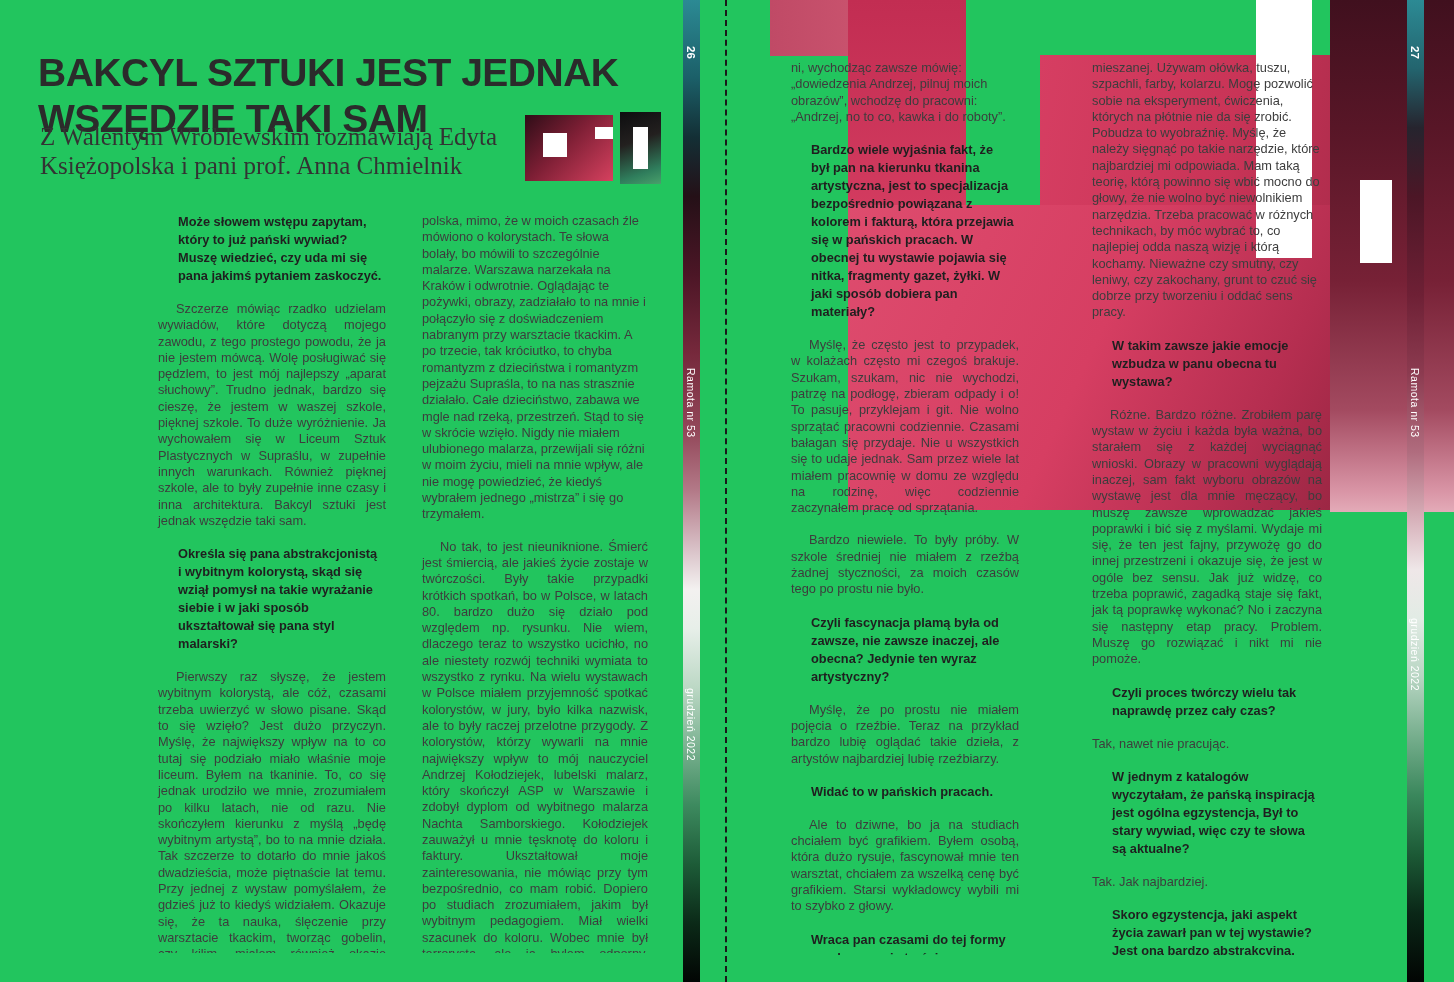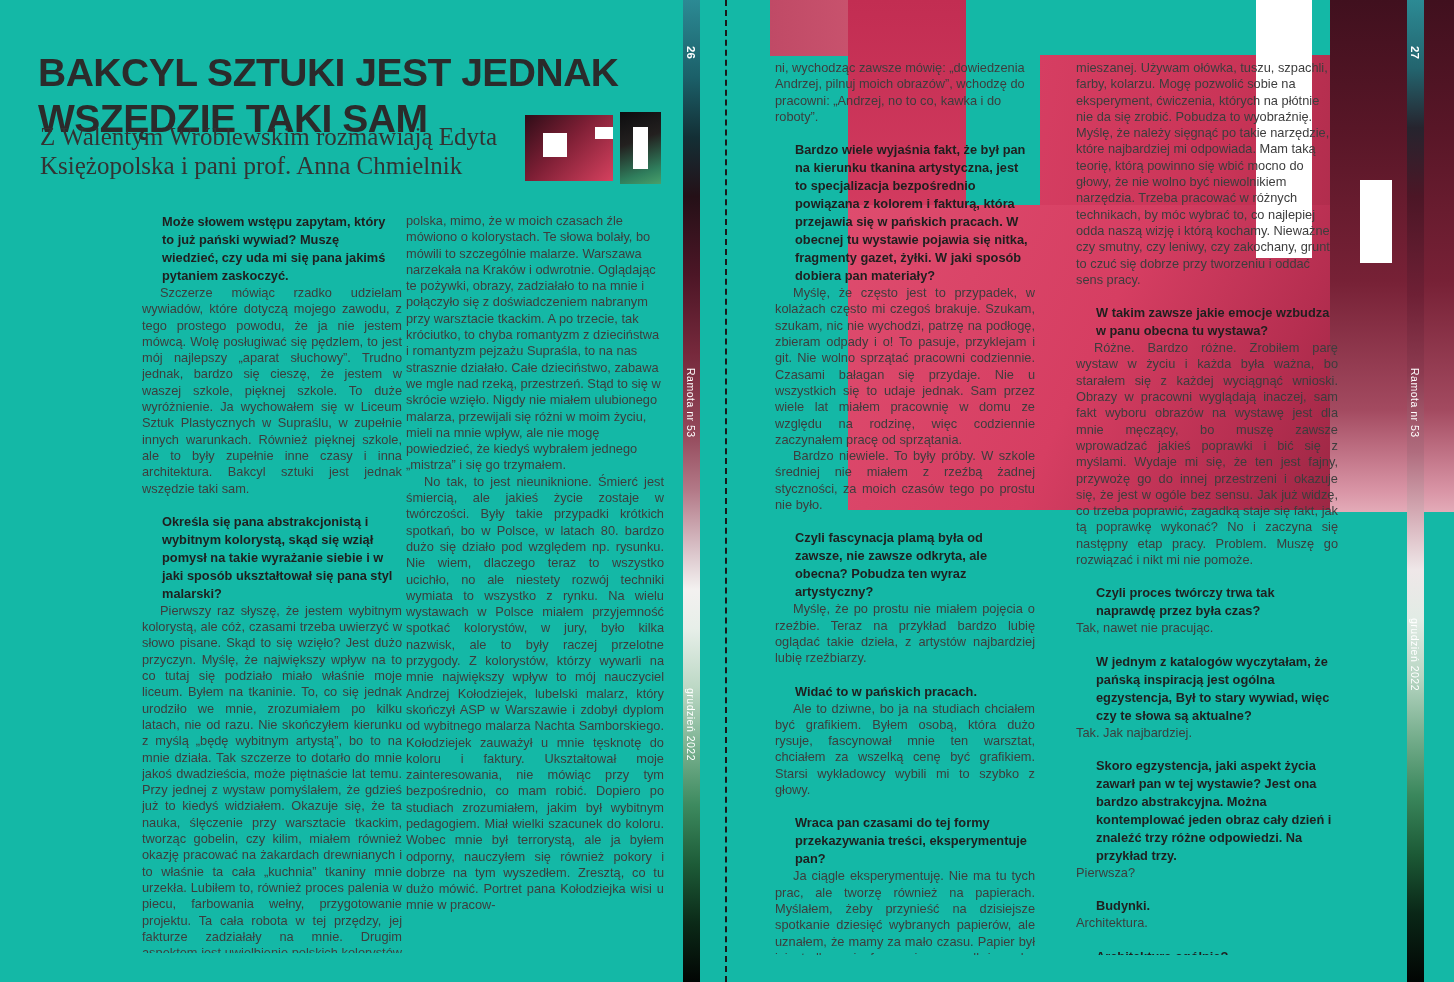--- a/index.html
+++ b/index.html
@@ -1,16 +1,16 @@
 <!DOCTYPE html>
 <html><head>
 <meta charset="utf-8">
 <style>
   html,body{margin:0;padding:0;background:#ffffff;}
-  #spread{position:relative;width:1454px;height:982px;background:#14b8a6;overflow:hidden;
+  #spread{position:relative;width:1454px;height:982px;background:#22c55e;overflow:hidden;
           font-family:"Liberation Sans","DejaVu Sans",sans-serif;}
   
   .shape{position:absolute;z-index:1;}
   #rp-top-band{left:770px;top:0;width:196px;height:56px;
     background:linear-gradient(90deg,#c04a66 0%,#d45e78 100%);}
   #rp-bar{left:848px;top:0;width:118px;height:460px;
     background:linear-gradient(180deg,#c22d52 0%,#d63e62 55%,#d94166 100%);}
   #rp-col2-block{left:1040px;top:55px;width:290px;height:455px;
     background:linear-gradient(100deg,#d63e62 0%,#c93457 55%,#a62a49 100%);}
   #rp-main-block{left:848px;top:205px;width:482px;height:305px;
@@ -53,21 +53,21 @@
   #logo .g0{position:absolute;left:95px;top:0;width:41px;height:72px;
     background:linear-gradient(160deg,#0d0d0f 0%,#23201f 40%,#2f7d5c 80%,#49a06b 100%);}
   #logo .g0-hole{position:absolute;left:13px;top:15px;width:15px;height:42px;background:#ffffff;}
   
   .col{position:absolute;z-index:2;color:#3d3d3d;font-size:12.8px;line-height:16.3px;
        overflow:hidden;}
   #lp-col1{left:142px;top:213px;width:260px;height:740px;}
   #lp-col2{left:406px;top:213px;width:258px;height:740px;}
   #rp-col1{left:775px;top:60px;width:260px;height:895px;}
   #rp-col2{left:1076px;top:60px;width:262px;height:895px;}
-  .col p{margin:0;}
+  .col p{margin:16px;}
   .col p.a{text-align:justify;text-indent:18px;}
   .col p.a.ni{text-indent:0;text-align:left;}
   .col p.q{font-weight:bold;color:#1f1f1f;padding-left:20px;padding-right:4px;
            margin-top:16px;text-align:left;line-height:18px;}
   .col p:first-child{margin-top:0;}
 </style>
 </head>
 <body>
 
 <div id="spread">
@@ -102,32 +102,32 @@
     </div>
   <div class="col" id="lp-col2">
       <p class="a ni">polska, mimo, że w moich czasach źle mówiono o kolorystach. Te słowa bolały, bo mówili to szczególnie malarze. Warszawa narzekała na Kraków i odwrotnie. Oglądając te pożywki, obrazy, zadziałało to na mnie i połączyło się z doświadczeniem nabranym przy warsztacie tkackim. A po trzecie, tak króciutko, to chyba romantyzm z dzieciństwa i romantyzm pejzażu Supraśla, to na nas strasznie działało. Całe dzieciństwo, zabawa we mgle nad rzeką, przestrzeń. Stąd to się w skrócie wzięło. Nigdy nie miałem ulubionego malarza, przewijali się różni w moim życiu, mieli na mnie wpływ, ale nie mogę powiedzieć, że kiedyś wybrałem jednego „mistrza” i się go trzymałem.</p>
       <p class="a">No tak, to jest nieuniknione. Śmierć jest śmiercią, ale jakieś życie zostaje w twórczości. Były takie przypadki krótkich spotkań, bo w Polsce, w latach 80. bardzo dużo się działo pod względem np. rysunku. Nie wiem, dlaczego teraz to wszystko ucichło, no ale niestety rozwój techniki wymiata to wszystko z rynku. Na wielu wystawach w Polsce miałem przyjemność spotkać kolorystów, w jury, było kilka nazwisk, ale to były raczej przelotne przygody. Z kolorystów, którzy wywarli na mnie największy wpływ to mój nauczyciel Andrzej Kołodziejek, lubelski malarz, który skończył ASP w Warszawie i zdobył dyplom od wybitnego malarza Nachta Samborskiego. Kołodziejek zauważył u mnie tęsknotę do koloru i faktury. Ukształtował moje zainteresowania, nie mówiąc przy tym bezpośrednio, co mam robić. Dopiero po studiach zrozumiałem, jakim był wybitnym pedagogiem. Miał wielki szacunek do koloru. Wobec mnie był terrorystą, ale ja byłem odporny, nauczyłem się również pokory i dobrze na tym wyszedłem. Zresztą, co tu dużo mówić. Portret pana Kołodziejka wisi u mnie w pracow-</p>
     </div>
   <div class="col" id="rp-col1">
       <p class="a ni">ni, wychodząc zawsze mówię: „dowiedzenia Andrzej, pilnuj moich obrazów”, wchodzę do pracowni: „Andrzej, no to co, kawka i do roboty”.</p>
       <p class="q">Bardzo wiele wyjaśnia fakt, że był pan na kierunku tkanina artystyczna, jest to specjalizacja bezpośrednio powiązana z kolorem i fakturą, która przejawia się w pańskich pracach. W obecnej tu wystawie pojawia się nitka, fragmenty gazet, żyłki. W jaki sposób dobiera pan materiały?</p>
       <p class="a">Myślę, że często jest to przypadek, w kolażach często mi czegoś brakuje. Szukam, szukam, nic nie wychodzi, patrzę na podłogę, zbieram odpady i o! To pasuje, przyklejam i git. Nie wolno sprzątać pracowni codziennie. Czasami bałagan się przydaje. Nie u wszystkich się to udaje jednak. Sam przez wiele lat miałem pracownię w domu ze względu na rodzinę, więc codziennie zaczynałem pracę od sprzątania.</p>
       <p class="a">Bardzo niewiele. To były próby. W szkole średniej nie miałem z rzeźbą żadnej styczności, za moich czasów tego po prostu nie było.</p>
-      <p class="q">Czyli fascynacja plamą była od zawsze, nie zawsze odkryta, ale obecna? Pobudza ten wyraz artystyczny?</p>
+      <p class="q">Czyli fascynacja plamą była od zawsze, nie zawsze inaczej, ale obecna? Jedynie ten wyraz artystyczny?</p>
       <p class="a">Myślę, że po prostu nie miałem pojęcia o rzeźbie. Teraz na przykład bardzo lubię oglądać takie dzieła, z artystów najbardziej lubię rzeźbiarzy.</p>
       <p class="q">Widać to w pańskich pracach.</p>
       <p class="a">Ale to dziwne, bo ja na studiach chciałem być grafikiem. Byłem osobą, która dużo rysuje, fascynował mnie ten warsztat, chciałem za wszelką cenę być grafikiem. Starsi wykładowcy wybili mi to szybko z głowy.</p>
       <p class="q">Wraca pan czasami do tej formy przekazywania treści, eksperymentuje pan?</p>
       <p class="a">Ja ciągle eksperymentuję. Nie ma tu tych prac, ale tworzę również na papierach. Myślałem, żeby przynieść na dzisiejsze spotkanie dziesięć wybranych papierów, ale uznałem, że mamy za mało czasu. Papier był i jest dla mnie fascynującym podłożem, bo pracuję w technice</p>
     </div>
   <div class="col" id="rp-col2">
       <p class="a ni">mieszanej. Używam ołówka, tuszu, szpachli, farby, kolarzu. Mogę pozwolić sobie na eksperyment, ćwiczenia, których na płótnie nie da się zrobić. Pobudza to wyobraźnię. Myślę, że należy sięgnąć po takie narzędzie, które najbardziej mi odpowiada. Mam taką teorię, którą powinno się wbić mocno do głowy, że nie wolno być niewolnikiem narzędzia. Trzeba pracować w różnych technikach, by móc wybrać to, co najlepiej odda naszą wizję i którą kochamy. Nieważne czy smutny, czy leniwy, czy zakochany, grunt to czuć się dobrze przy tworzeniu i oddać sens pracy.</p>
       <p class="q">W takim zawsze jakie emocje wzbudza w panu obecna tu wystawa?</p>
       <p class="a">Różne. Bardzo różne. Zrobiłem parę wystaw w życiu i każda była ważna, bo starałem się z każdej wyciągnąć wnioski. Obrazy w pracowni wyglądają inaczej, sam fakt wyboru obrazów na wystawę jest dla mnie męczący, bo muszę zawsze wprowadzać jakieś poprawki i bić się z myślami. Wydaje mi się, że ten jest fajny, przywożę go do innej przestrzeni i okazuje się, że jest w ogóle bez sensu. Jak już widzę, co trzeba poprawić, zagadką staje się fakt, jak tą poprawkę wykonać? No i zaczyna się następny etap pracy. Problem. Muszę go rozwiązać i nikt mi nie pomoże.</p>
-      <p class="q">Czyli proces twórczy trwa tak naprawdę przez była czas?</p>
+      <p class="q">Czyli proces twórczy wielu tak naprawdę przez cały czas?</p>
       <p class="a ni">Tak, nawet nie pracując.</p>
       <p class="q">W jednym z katalogów wyczytałam, że pańską inspiracją jest ogólna egzystencja, Był to stary wywiad, więc czy te słowa są aktualne?</p>
       <p class="a ni">Tak. Jak najbardziej.</p>
       <p class="q">Skoro egzystencja, jaki aspekt życia zawarł pan w tej wystawie? Jest ona bardzo abstrakcyjna. Można kontemplować jeden obraz cały dzień i znaleźć trzy różne odpowiedzi. Na przykład trzy.</p>
       <p class="a ni">Pierwsza?</p>
       <p class="q">Budynki.</p>
       <p class="a ni">Architektura.</p>
       <p class="q">Architektura ogólnie?</p>
       <p class="a ni">Tak.</p>
     </div>

